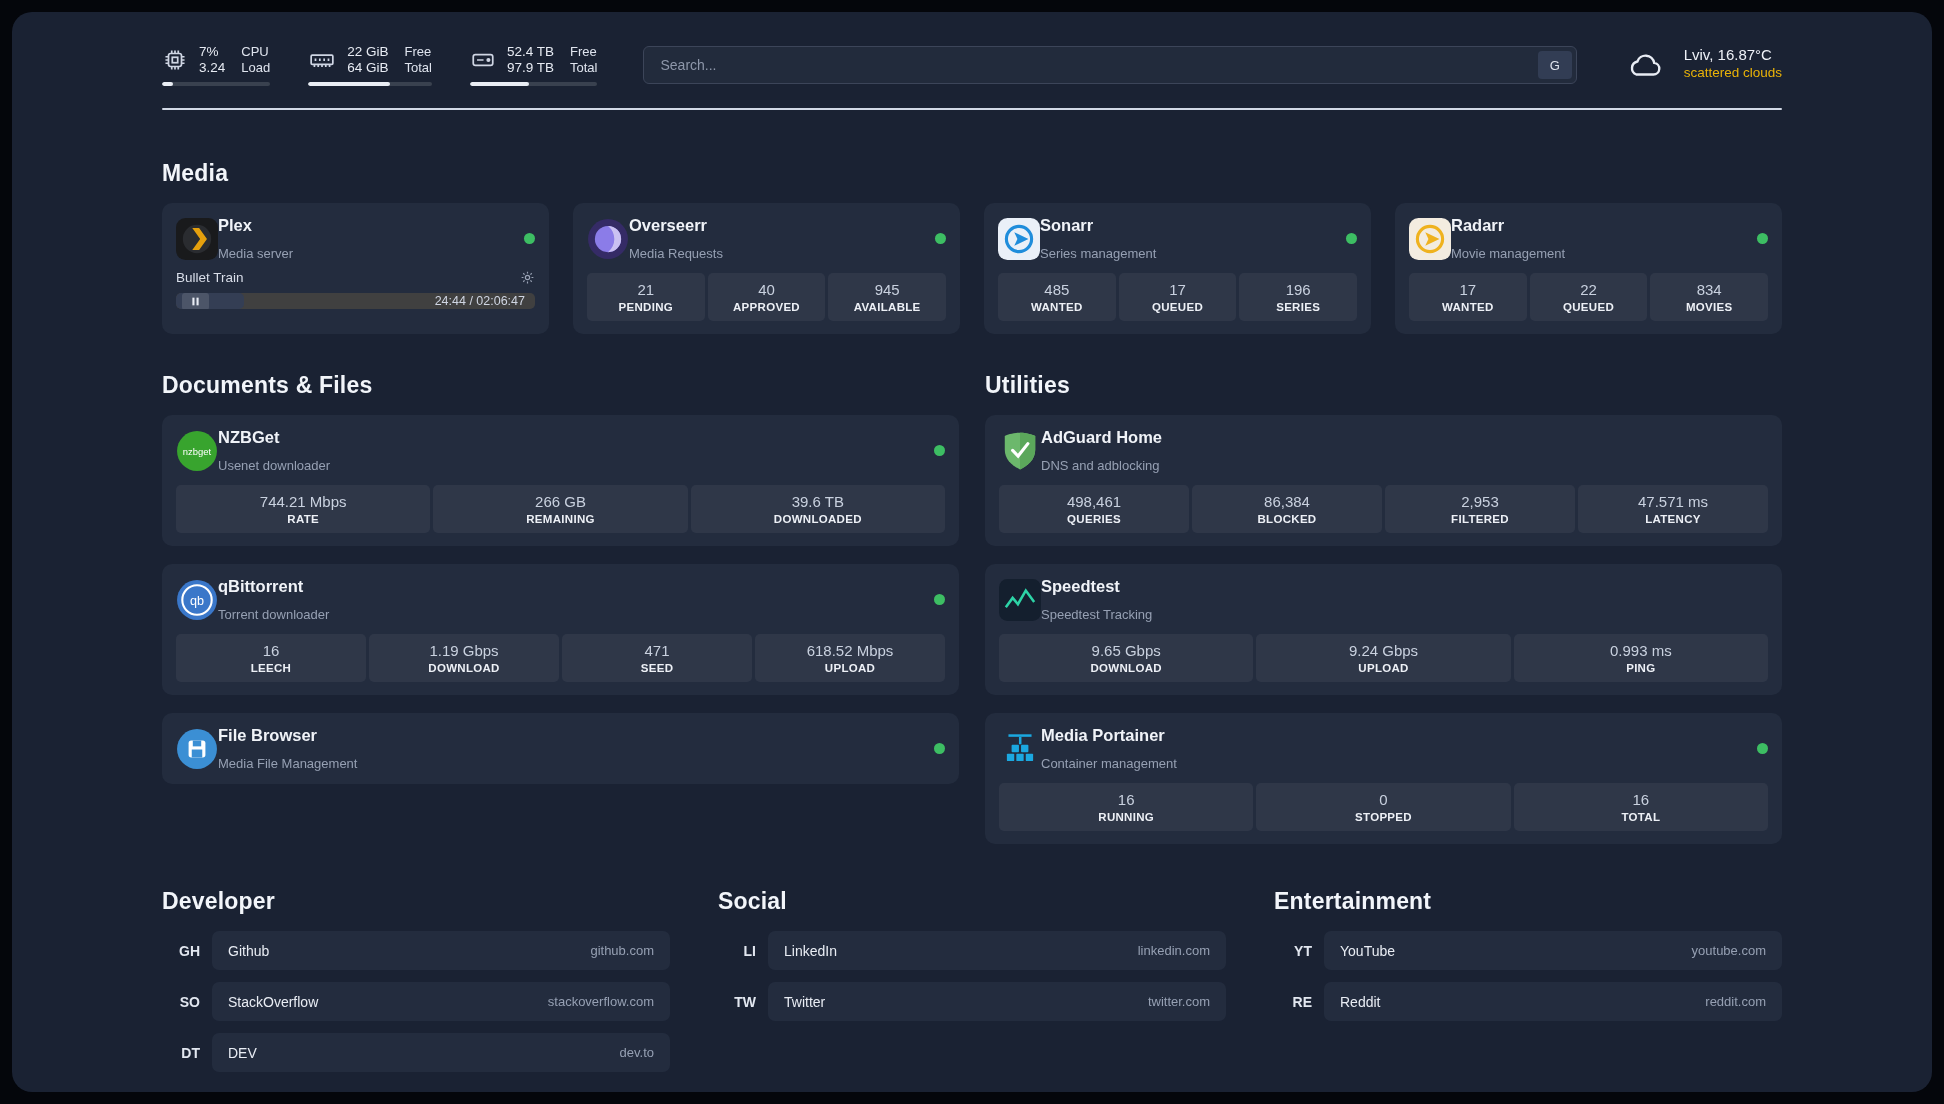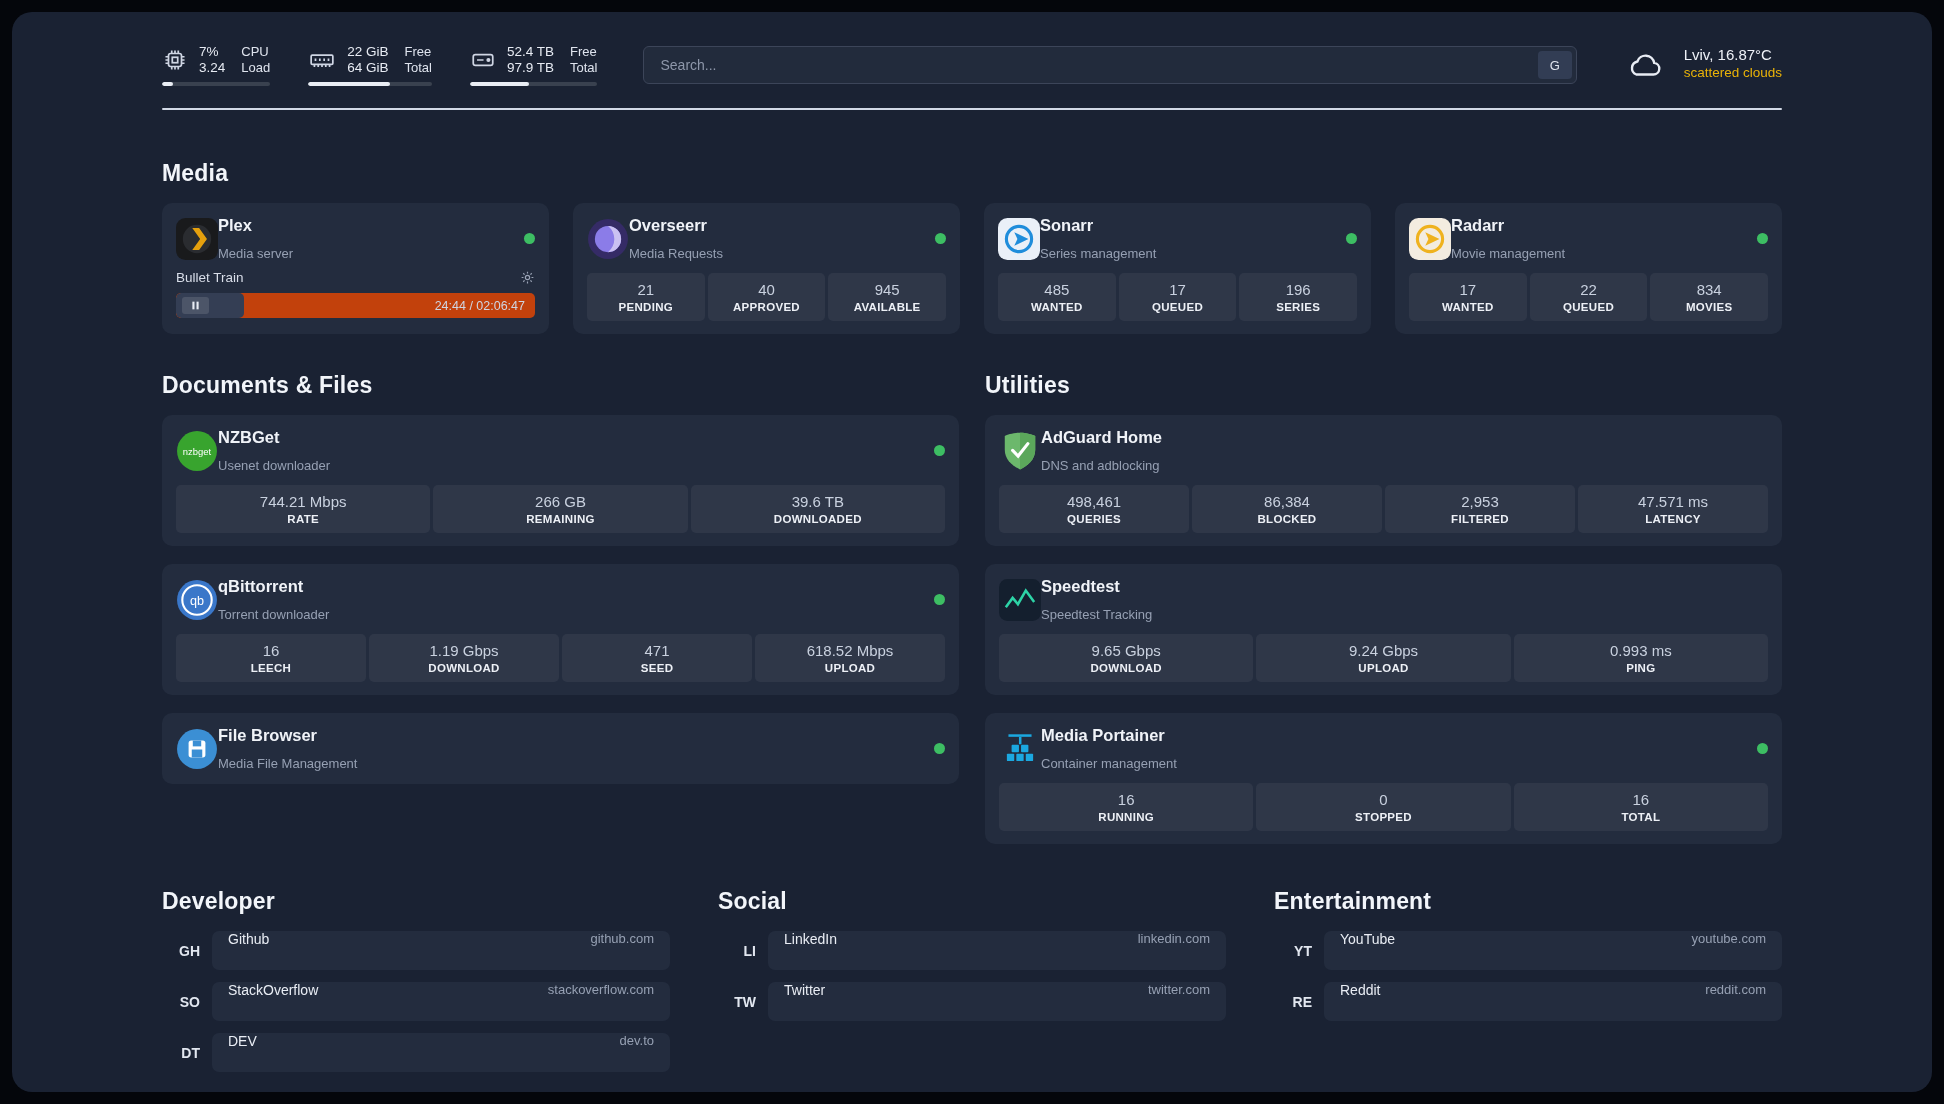--- a/index.html
+++ b/index.html
@@ -45,31 +45,31 @@
   .dot{width:11px;height:11px;border-radius:50%;margin-left:auto;flex:none}
   .stats{display:grid;gap:3px;margin-top:12px}
   .stat{background:rgba(255,255,255,.055);border-radius:5px;padding:8px 4px;text-align:center}
   .stat-v{font-size:15px;color:#c9d1df}
   .stat-l{font-size:11.5px;font-weight:700;color:#edf0f6;margin-top:3px;letter-spacing:.3px}
 
   
   .player{margin-top:9px}
   .player-top{display:flex;align-items:center;justify-content:space-between;font-size:13.5px;color:#d9dee9}
   .gear{cursor:pointer;display:flex}
-  .player-bar{margin-top:8px;height:25px;background:#c2410c;border-radius:5px;position:relative;display:flex;align-items:center;overflow:hidden;cursor:pointer}
+  .player-bar{margin-top:8px;height:16px;background:#404040;border-radius:5px;position:relative;display:flex;align-items:center;overflow:hidden;cursor:pointer}
   .player-fill{position:absolute;left:0;top:0;bottom:0;background:#343e54;border-radius:5px}
   .pause{position:relative;margin-left:6px;width:27px;height:17px;background:rgba(255,255,255,.12);border-radius:3px;display:flex;align-items:center;justify-content:center;cursor:pointer}
   .ptime{position:absolute;right:10px;font-size:12.5px;color:#cfd5e2}
 
   
   .bookmarks{display:grid;grid-template-columns:repeat(3,1fr);gap:48px;margin-top:44px}
   .bm-list{display:flex;flex-direction:column;gap:12px;margin-top:16px}
   .bm-row{display:flex;align-items:center;gap:12px}
   .bm-abbr{width:38px;text-align:right;font-size:14px;font-weight:700;color:#e2e7f0;flex:none}
-  .bm-pill{flex:1;height:39px;background:#232c3e;border-radius:7px;display:flex;justify-content:space-between;padding:0 16px;cursor:pointer}
+  .bm-pill{flex:1;height:39px;background:#232c3e;border-radius:7px;display:flex;align-items:center;justify-content:space-between;padding:0 16px;cursor:pointer}
   .bm-name{font-size:14px;color:#e9edf4}
   .bm-url{font-size:13px;color:#96a0b3}
 </style>
 </head>
 <body>
 
 <div class="frame">
   <div class="panel">
 
     <div class="topbar">

